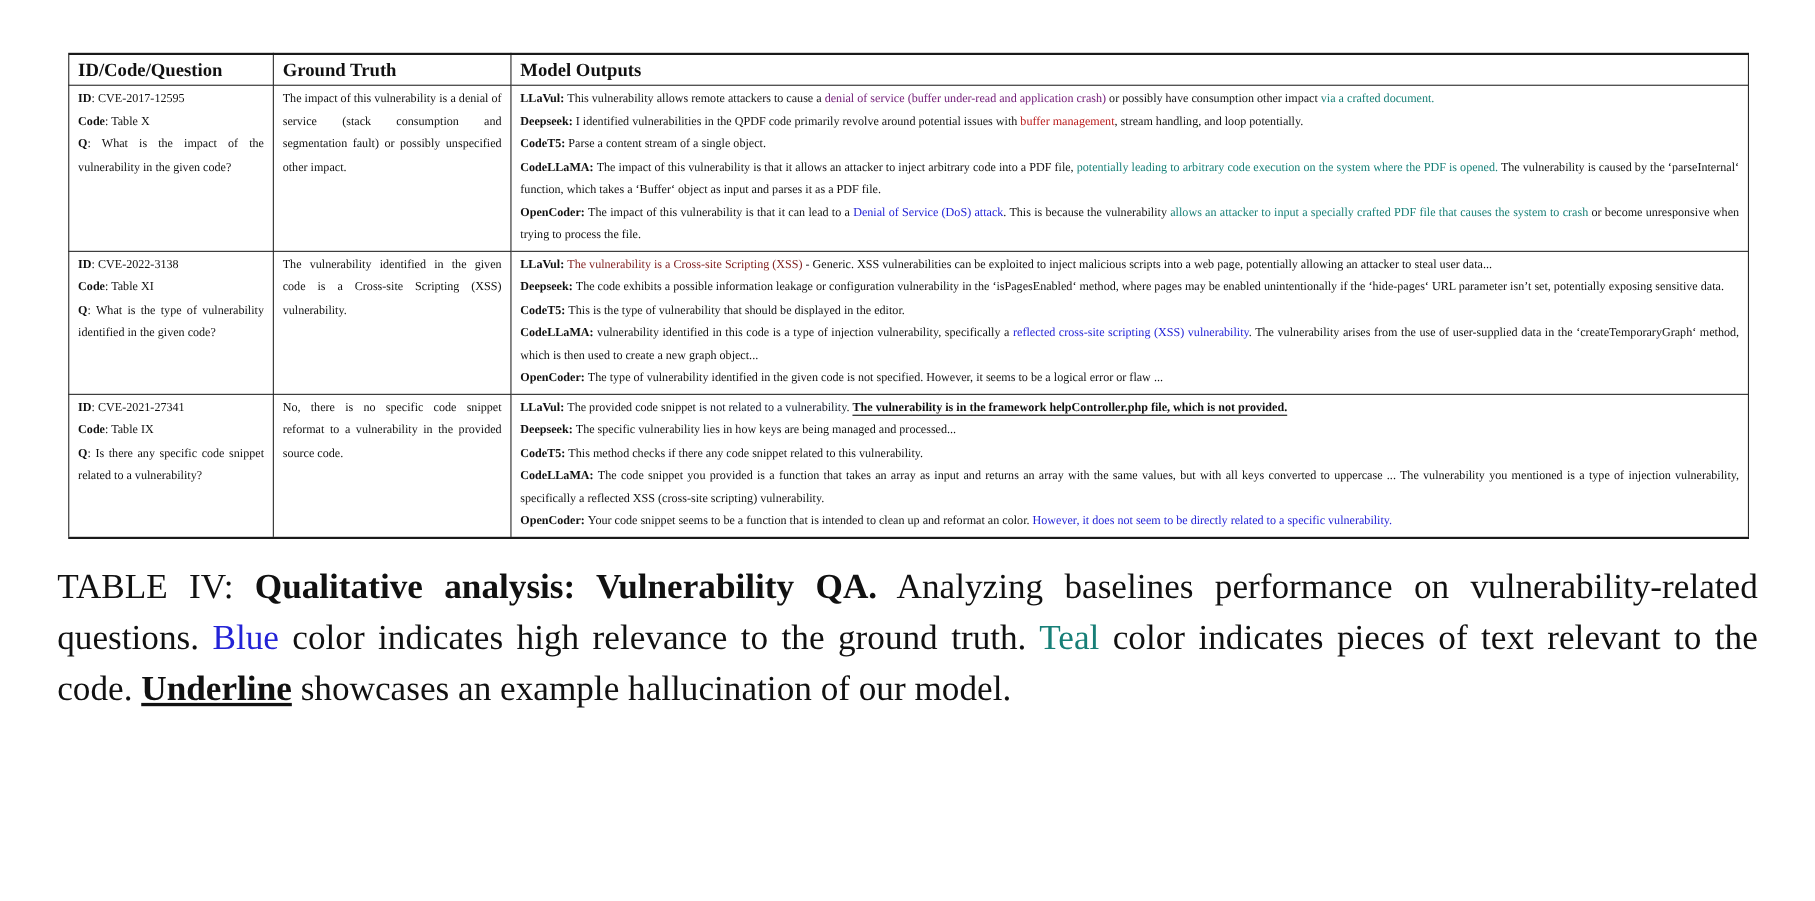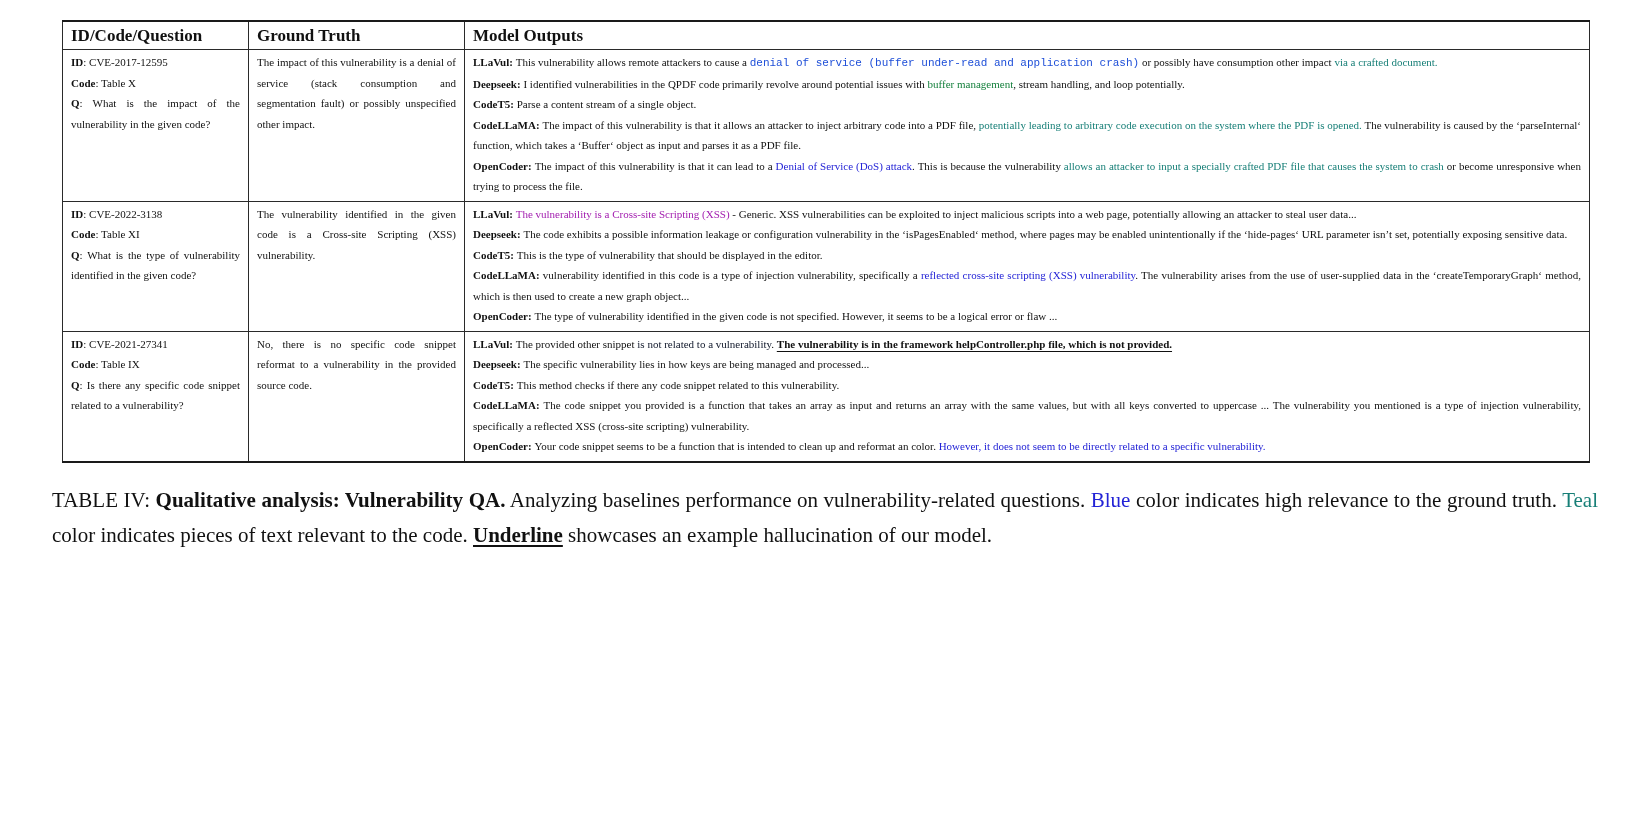--- a/index.html
+++ b/index.html
@@ -1,21 +1,21 @@
 <!DOCTYPE html>
 <html><head>
 <meta charset="utf-8">
 <style>
   html,body { margin:0; padding:0; background:#ffffff; }
   body {
     width:1650px; height:819px; overflow:hidden;
     font-family:"Liberation Serif", serif;
     color:#111111;
   }
-  .page { padding:20px 52px 0 52px; }
+  .page { padding:48px 52px 0 52px; }
 
   table.qa-table {
     border-collapse:collapse;
     margin-left:10px;
     width:1528px;
     border-top:2px solid #1a1a1a;
     border-bottom:2px solid #1a1a1a;
     table-layout:fixed;
   }
   col.c1 { width:186px; }
@@ -40,22 +40,22 @@
     text-align:justify;
   }
   .qa-table td div { margin:0; }
 
   .b { font-weight:bold; }
   .u { text-decoration:underline; text-underline-offset:3px;font-weight:bold; }
 
   .caption {
     margin:20px 0 0 0;
     width:1546px;
-    font-size:21px;
-    line-height:35px;
+    font-size:32px;
+    line-height:46px;
     text-align:justify;
   }
 </style>
 </head>
 <body>
 
 <div class="page">
   <table class="qa-table">
     <colgroup>
       <col class="c1">
@@ -71,51 +71,51 @@
     </thead>
     <tbody>
         <tr>
           <td>
             <div><span class="b">ID</span>: CVE-2017-12595</div>
             <div><span class="b">Code</span>: Table X</div>
             <div><span class="b">Q</span>: What is the impact of the vulnerability in the given code?</div>
           </td>
           <td>The impact of this vulnerability is a denial of service (stack consumption and segmentation fault) or possibly unspecified other impact.</td>
           <td>
-            <div><span class="b">LLaVul: </span><span>This vulnerability allows remote attackers to cause a </span><span style="color: #1d4ed8; font-family: Liberation Mono, monospace;">denial of service (buffer under-read and application crash)</span><span> or possibly have consumption other impact </span><span style="color: rgb(23, 127, 119);">via a crafted document.</span></div>
-            <div><span class="b">Deepseek: </span><span>I identified vulnerabilities in the QPDF code primarily revolve around potential issues with </span><span style="color: #15803d;">buffer management</span><span>, stream handling, and loop potentially.</span></div>
+            <div><span class="b">LLaVul: </span><span>This vulnerability allows remote attackers to cause a </span><span style="color: #701a75;">denial of service (buffer under-read and application crash)</span><span> or possibly have consumption other impact </span><span style="color: rgb(23, 127, 119);">via a crafted document.</span></div>
+            <div><span class="b">Deepseek: </span><span>I identified vulnerabilities in the QPDF code primarily revolve around potential issues with </span><span style="color: #b91c1c;">buffer management</span><span>, stream handling, and loop potentially.</span></div>
             <div><span class="b">CodeT5: </span><span>Parse a content stream of a single object.</span></div>
             <div><span class="b">CodeLLaMA: </span><span>The impact of this vulnerability is that it allows an attacker to inject arbitrary code into a PDF file, </span><span style="color: rgb(23, 127, 119);">potentially leading to arbitrary code execution on the system where the PDF is opened.</span><span> The vulnerability is caused by the ‘parseInternal‘ function, which takes a ‘Buffer‘ object as input and parses it as a PDF file.</span></div>
             <div><span class="b">OpenCoder: </span><span>The impact of this vulnerability is that it can lead to a </span><span style="color: rgb(35, 35, 214);">Denial of Service (DoS) attack</span><span>. This is because the vulnerability </span><span style="color: rgb(23, 127, 119);">allows an attacker to input a specially crafted PDF file that causes the system to crash</span><span> or become unresponsive when trying to process the file.</span></div>
           </td>
         </tr>
         <tr>
           <td>
             <div><span class="b">ID</span>: CVE-2022-3138</div>
             <div><span class="b">Code</span>: Table XI</div>
             <div><span class="b">Q</span>: What is the type of vulnerability identified in the given code?</div>
           </td>
           <td>The vulnerability identified in the given code is a Cross-site Scripting (XSS) vulnerability.</td>
           <td>
-            <div><span class="b">LLaVul: </span><span style="color: #a21caf;">The vulnerability is a Cross-site Scripting (XSS)</span><span> - Generic. XSS vulnerabilities can be exploited to inject malicious scripts into a web page, potentially allowing an attacker to steal user data...</span></div>
+            <div><span class="b">LLaVul: </span><span style="color: #7f1d1d;">The vulnerability is a Cross-site Scripting (XSS)</span><span> - Generic. XSS vulnerabilities can be exploited to inject malicious scripts into a web page, potentially allowing an attacker to steal user data...</span></div>
             <div><span class="b">Deepseek: </span><span>The code exhibits a possible information leakage or configuration vulnerability in the ‘isPagesEnabled‘ method, where pages may be enabled unintentionally if the ‘hide-pages‘ URL parameter isn’t set, potentially exposing sensitive data.</span></div>
             <div><span class="b">CodeT5: </span><span>This is the type of vulnerability that should be displayed in the editor.</span></div>
             <div><span class="b">CodeLLaMA: </span><span>vulnerability identified in this code is a type of injection vulnerability, specifically a </span><span style="color: rgb(35, 35, 214);">reflected cross-site scripting (XSS) vulnerability</span><span>. The vulnerability arises from the use of user-supplied data in the ‘createTemporaryGraph‘ method, which is then used to create a new graph object...</span></div>
             <div><span class="b">OpenCoder: </span><span>The type of vulnerability identified in the given code is not specified. However, it seems to be a logical error or flaw ...</span></div>
           </td>
         </tr>
         <tr>
           <td>
             <div><span class="b">ID</span>: CVE-2021-27341</div>
             <div><span class="b">Code</span>: Table IX</div>
             <div><span class="b">Q</span>: Is there any specific code snippet related to a vulnerability?</div>
           </td>
           <td>No, there is no specific code snippet reformat to a vulnerability in the provided source code.</td>
           <td>
-            <div><span class="b">LLaVul: </span><span>The provided other snippet </span><span style="color: #0f172a;">is not related to a vulnerability</span><span>. </span><span class="u">The vulnerability is in the framework helpController.php file, which is not provided.</span></div>
+            <div><span class="b">LLaVul: </span><span>The provided code snippet </span><span style="color: #0f172a;">is not related to a vulnerability</span><span>. </span><span class="u">The vulnerability is in the framework helpController.php file, which is not provided.</span></div>
             <div><span class="b">Deepseek: </span><span>The specific vulnerability lies in how keys are being managed and processed...</span></div>
             <div><span class="b">CodeT5: </span><span>This method checks if there any code snippet related to this vulnerability.</span></div>
             <div><span class="b">CodeLLaMA: </span><span>The code snippet you provided is a function that takes an array as input and returns an array with the same values, but with all keys converted to uppercase ... The vulnerability you mentioned is a type of injection vulnerability, specifically a reflected XSS (cross-site scripting) vulnerability.</span></div>
             <div><span class="b">OpenCoder: </span><span>Your code snippet seems to be a function that is intended to clean up and reformat an color. </span><span style="color: rgb(35, 35, 214);">However, it does not seem to be directly related to a specific vulnerability.</span></div>
           </td>
         </tr>
       </tbody>
   </table>
 
   <p class="caption"><span>TABLE IV: </span><span class="b">Qualitative analysis: Vulnerability QA.</span><span> Analyzing baselines performance on vulnerability-related questions. </span><span style="color: rgb(35, 35, 214);">Blue</span><span> color indicates high relevance to the ground truth. </span><span style="color: rgb(23, 127, 119);">Teal</span><span> color indicates pieces of text relevant to the code. </span><span class="u">Underline</span><span> showcases an example hallucination of our model.</span></p>

